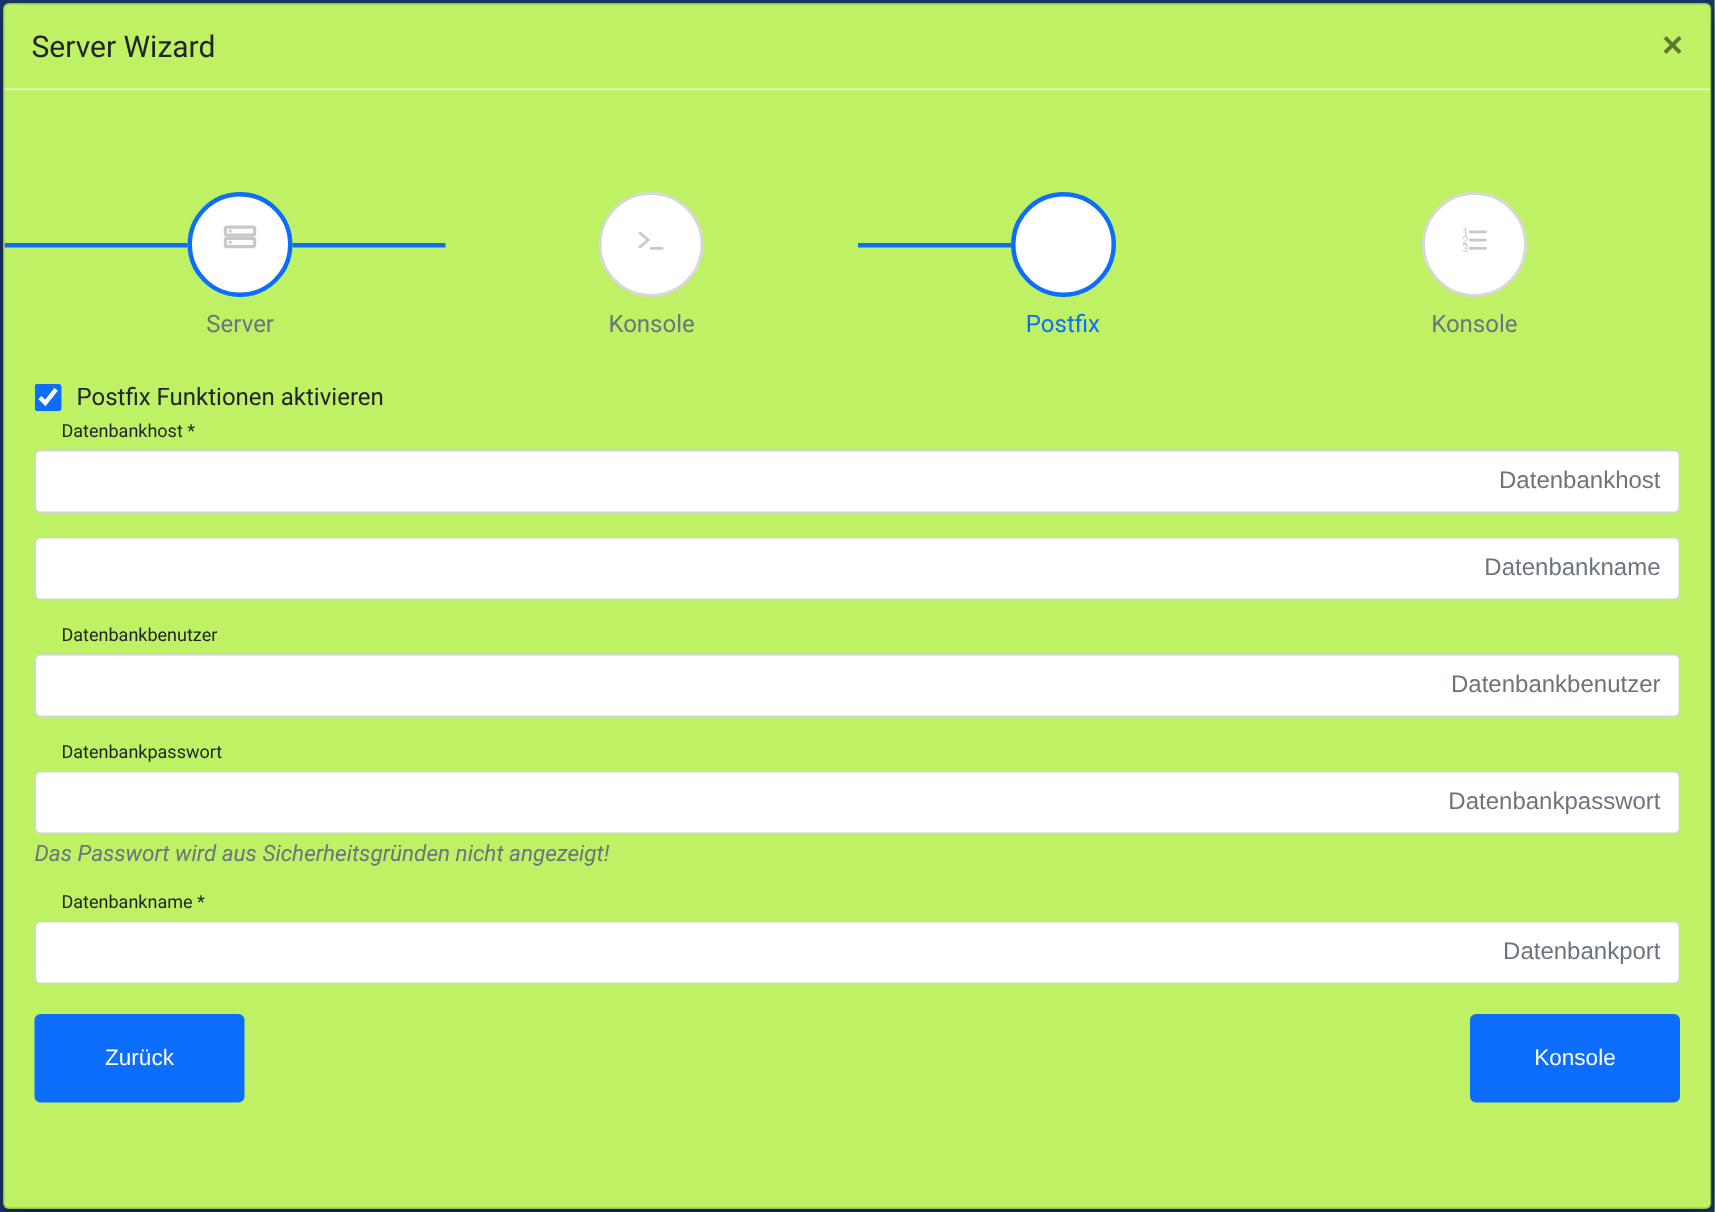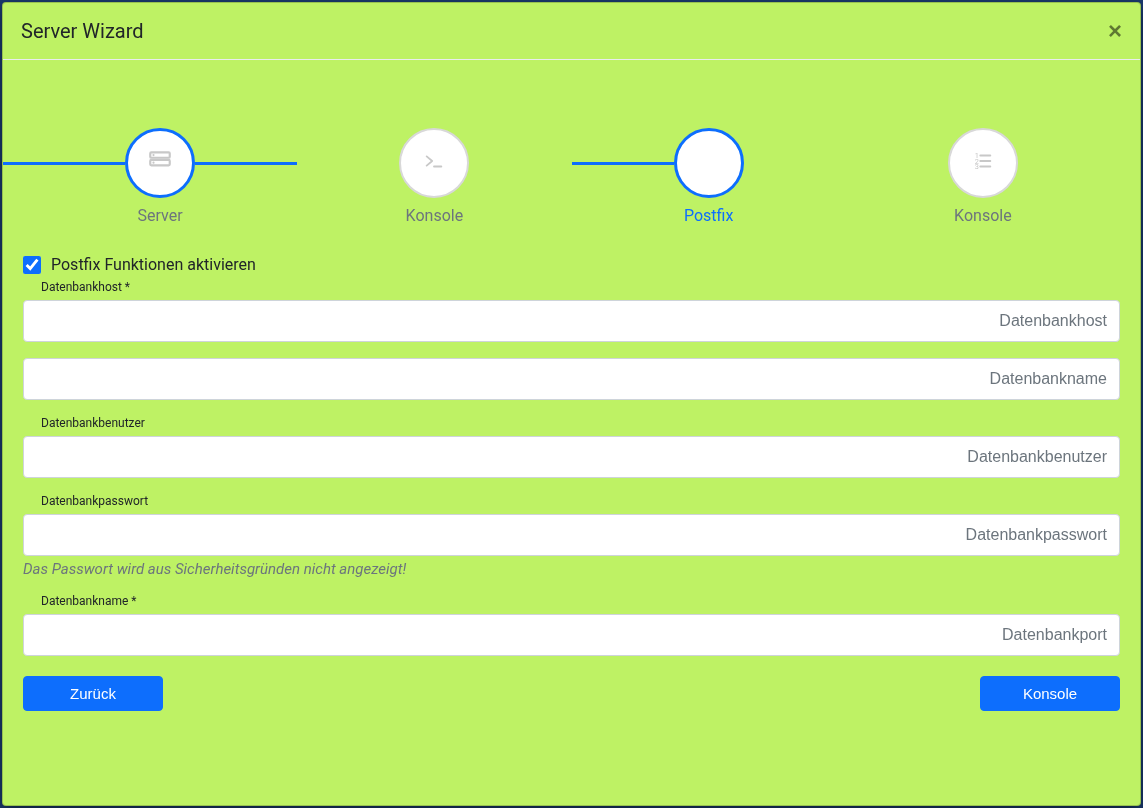--- a/index.html
+++ b/index.html
@@ -167,21 +167,21 @@
       margin-top: 4px;
       font-style: italic;
     }
     
     .button-row {
       display: flex;
       justify-content: space-between;
       margin-top: 20px;
     }
     .btn {
-      padding: 8px 12px;
+      padding: 20px 12px;
       font-size: 15px;
       border-radius: 4px;
       border: 1px solid transparent;
       cursor: pointer;
       min-width: 140px;
       text-align: center;
     }
     .btn-primary {
       background: #0d6efd;
       border-color: #0d6efd;

